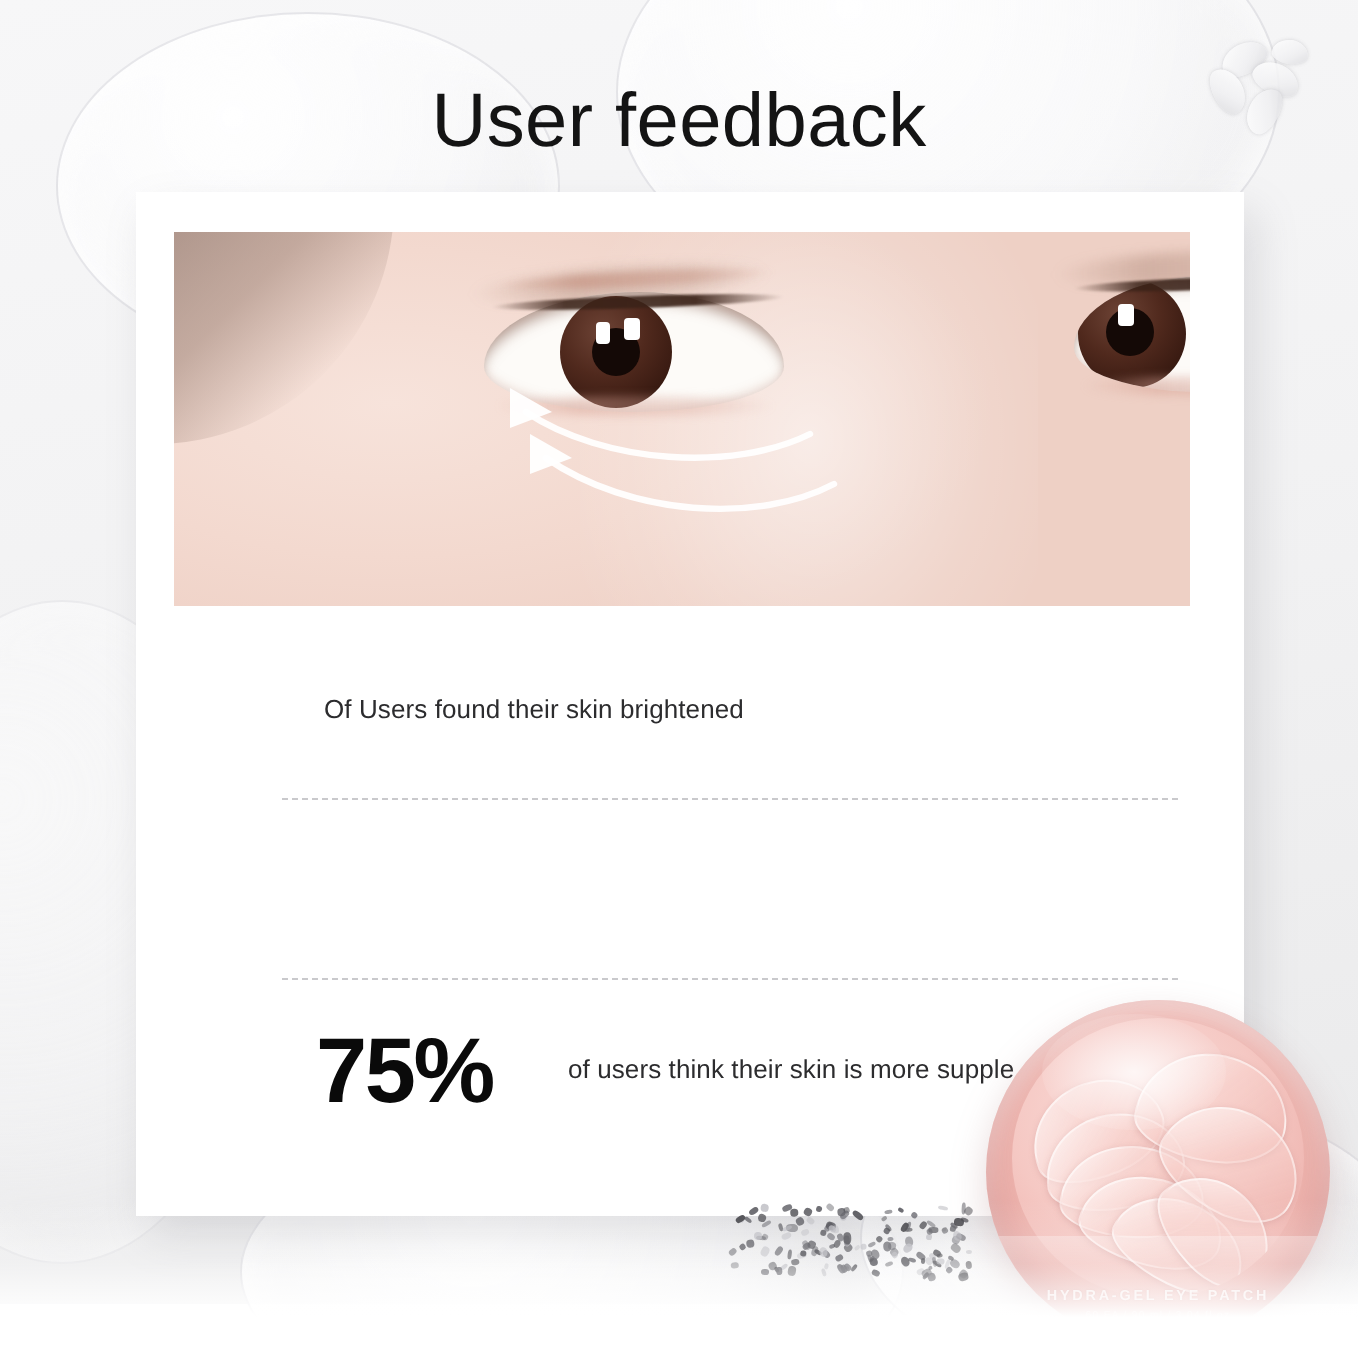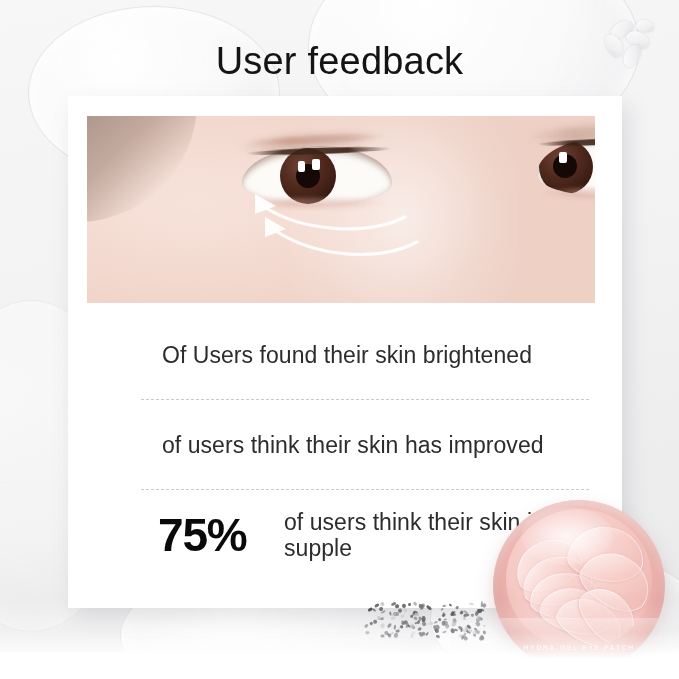--- a/index.html
+++ b/index.html
@@ -241,21 +241,21 @@
     flex: 0 0 auto;
     width: 122px;
     font-size: 46px;
     font-weight: 700;
     letter-spacing: -1.2px;
     color: #0a0a0a;
     line-height: 46px;
   }
   .pct-desc {
     flex: 1 1 auto;
-    font-size: 23px;
+    font-size: 13px;
     font-weight: 400;
     color: #2c2c2e;
     line-height: 26px;
     letter-spacing: 0.05px;
     padding-left: 4px;
   }
   .divider {
     position: relative;
     height: 1px;
     margin-left: 54px;
@@ -406,21 +406,20 @@
 
     <div class="stats">
 
       <div class="stat-row">
         <div class="pct-desc">Of Users found their skin brightened</div>
       </div>
 
       <div class="divider"></div>
 
       <div class="stat-row">
-        <div class="pct-desc">of users think their skin has improved</div>
       </div>
 
       <div class="divider"></div>
 
       <div class="stat-row">
         <div class="pct">75%</div>
         <div class="pct-desc">of users think their skin is more supple</div>
       </div>
 
     </div>

